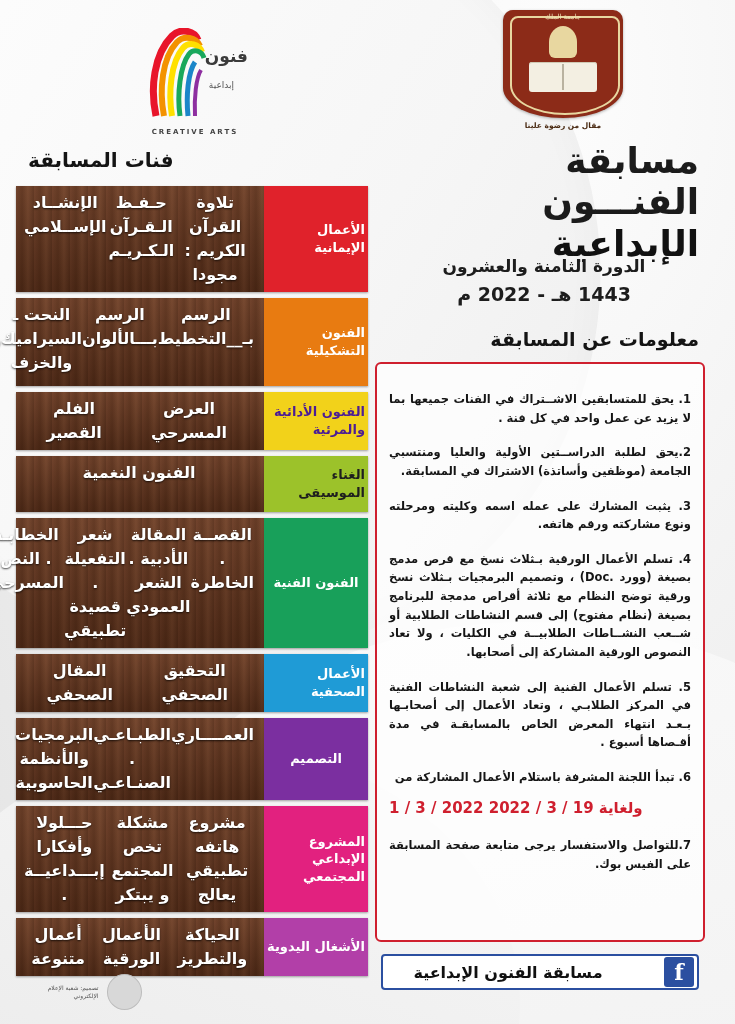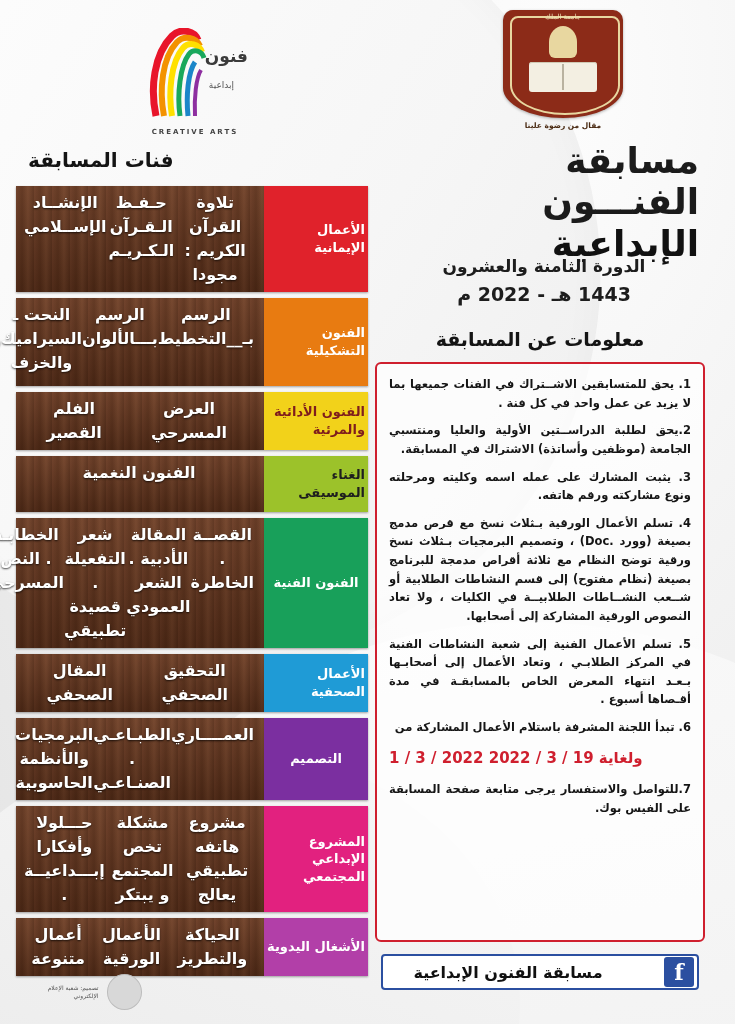--- a/index.html
+++ b/index.html
@@ -106,33 +106,33 @@
   }
   .main-title .ln3{color:#111;}
   .edition{
     position:absolute;right:36px;top:256px;width:310px;text-align:center;
     font-size:17px;font-weight:bold;color:#1d1d1d;direction:rtl;
   }
   .edition .yr{display:block;margin-top:7px;font-size:19px;}
 
   
   .info-head{
-    position:absolute;right:36px;top:328px;width:318px;text-align:center;
+    position:absolute;right:36px;top:328px;width:318px;text-align:right;
     font-size:19px;font-weight:bold;color:#141414;direction:rtl;
   }
   .info-box{
     position:absolute;right:30px;top:362px;width:330px;height:580px;
     border:2px solid #cf1f2e;border-radius:6px;
     background:rgba(255,255,255,0.72);
     padding:10px 12px;
     box-sizing:border-box;
     direction:rtl;
   }
   .info-box p{
-    margin:1px 0 9px 0;
+    margin:16px 0 9px 0;
     font-size:11.5px;line-height:1.62;
     color:#151515;font-weight:bold;
     text-align:justify;
   }
   .info-box p.dates{
     color:#cf1f2e;font-size:15px;text-align:left;margin:0 0 10px 0;
     direction:ltr;
   }
 
   
@@ -182,21 +182,21 @@
     color:#ffffff;font-size:16px;line-height:1.5;font-weight:bold;
     text-align:center;direction:rtl;
     text-shadow:0 1px 2px rgba(0,0,0,.7);
   }
   .cat .items .it{display:block;letter-spacing:1px;}
 
   
   .c0 .name{background:#e0222b;}
   .c1{min-height:88px;}
   .c1 .name{background:#e87b11;}
-  .c2 .name{background:#f2d21a;color:#7f1d1d;}
+  .c2 .name{background:#f2d21a;color:#4c1d95;}
   .c3 .name{background:#9cc22a;color:#1e1e1e;}
   .c4{min-height:104px;}
   .c4 .name{background:#18a05a;}
   .c5 .name{background:#1f9bd6;}
   .c6 .name{background:#7b2fa0;}
   .c7 .name{background:#e2217f;}
   .c8 .name{background:#b23fa8;}
 
   
   .foot-logos{

